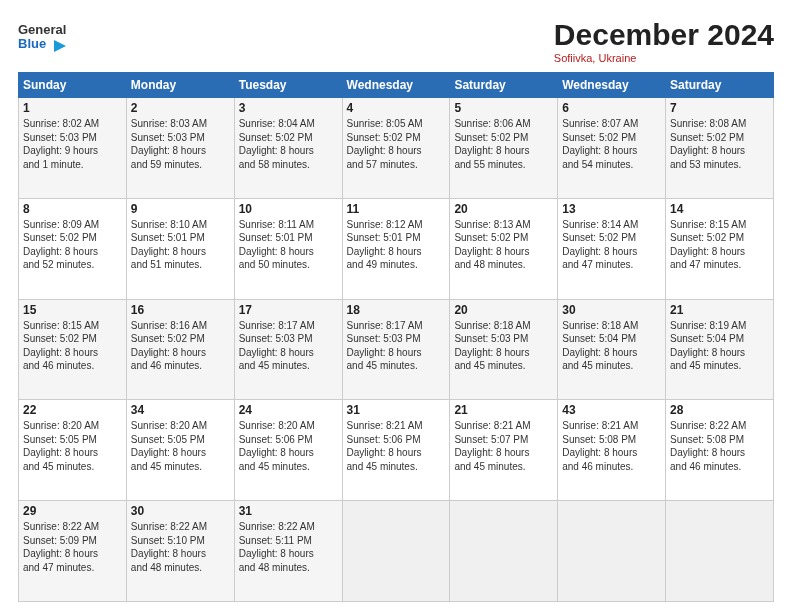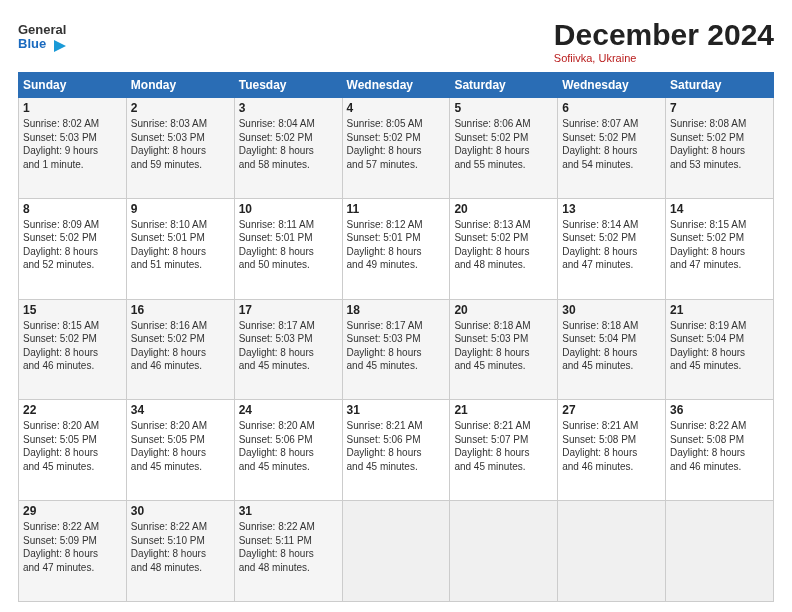--- a/index.html
+++ b/index.html
@@ -221,25 +221,25 @@
           </td>
           <td>
             <span class="day-num">31</span>
             <div class="day-info">Sunrise: 8:21 AM<br>Sunset: 5:06 PM<br>Daylight: 8 hours<br>and 45 minutes.</div>
           </td>
           <td>
             <span class="day-num">21</span>
             <div class="day-info">Sunrise: 8:21 AM<br>Sunset: 5:07 PM<br>Daylight: 8 hours<br>and 45 minutes.</div>
           </td>
           <td>
-            <span class="day-num">27</span>
+            <span class="day-num">43</span>
             <div class="day-info">Sunrise: 8:21 AM<br>Sunset: 5:08 PM<br>Daylight: 8 hours<br>and 46 minutes.</div>
           </td>
           <td>
-            <span class="day-num">36</span>
+            <span class="day-num">28</span>
             <div class="day-info">Sunrise: 8:22 AM<br>Sunset: 5:08 PM<br>Daylight: 8 hours<br>and 46 minutes.</div>
           </td>
         </tr>
         <tr>
           <td>
             <span class="day-num">29</span>
             <div class="day-info">Sunrise: 8:22 AM<br>Sunset: 5:09 PM<br>Daylight: 8 hours<br>and 47 minutes.</div>
           </td>
           <td>
             <span class="day-num">30</span>

